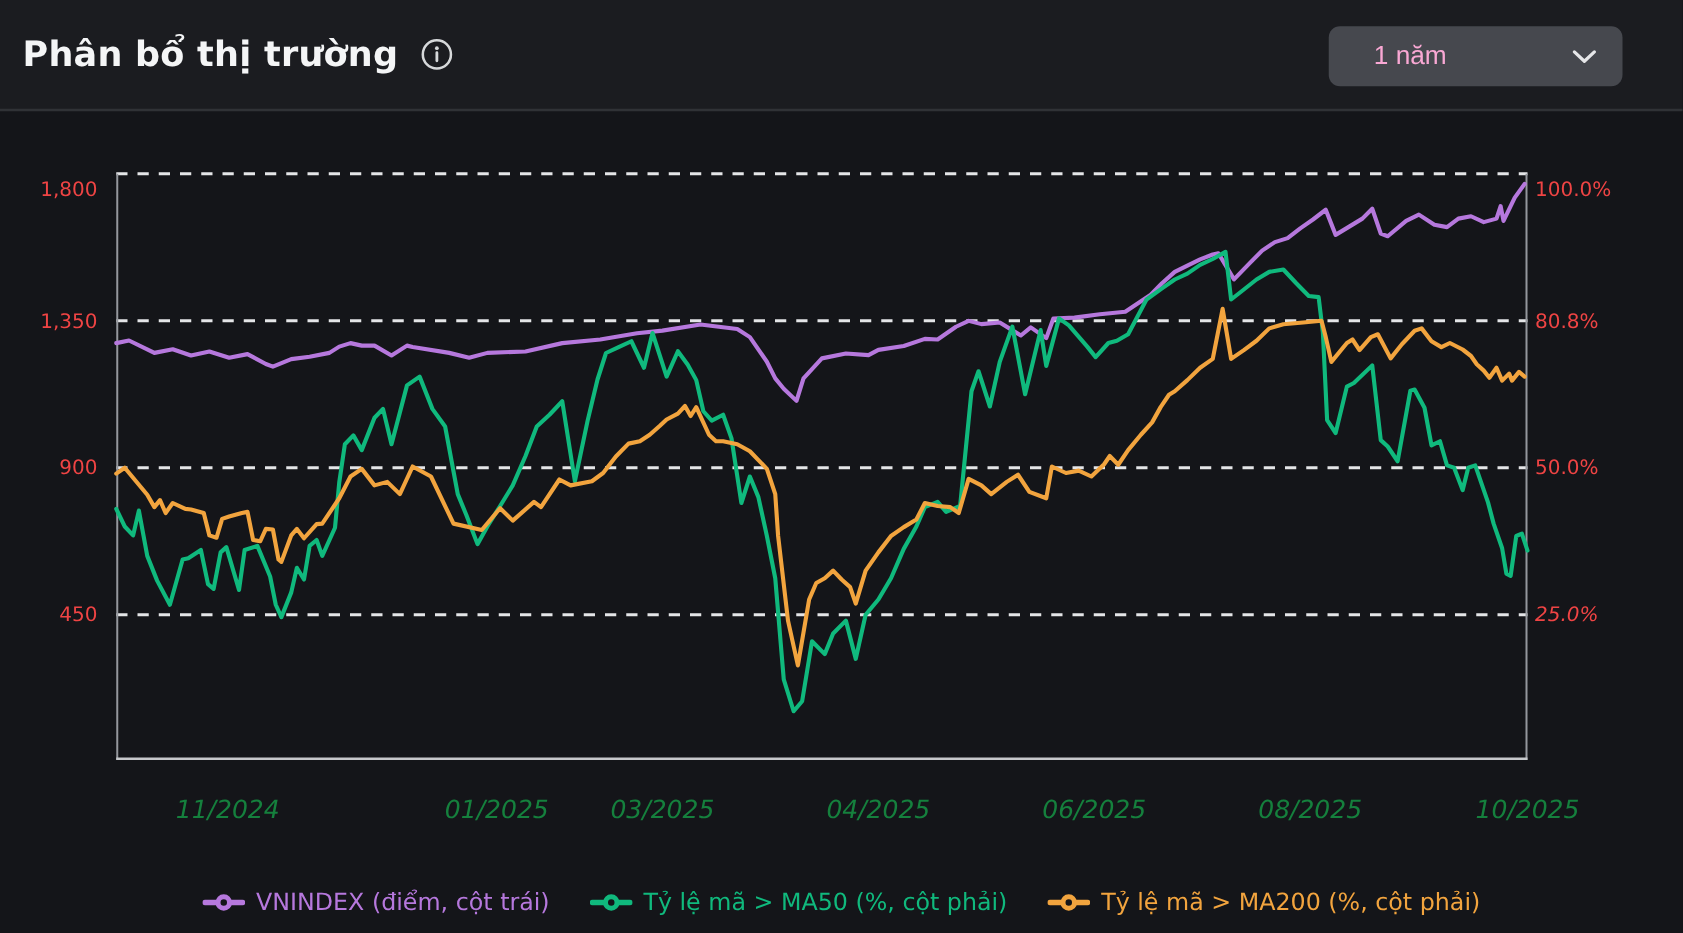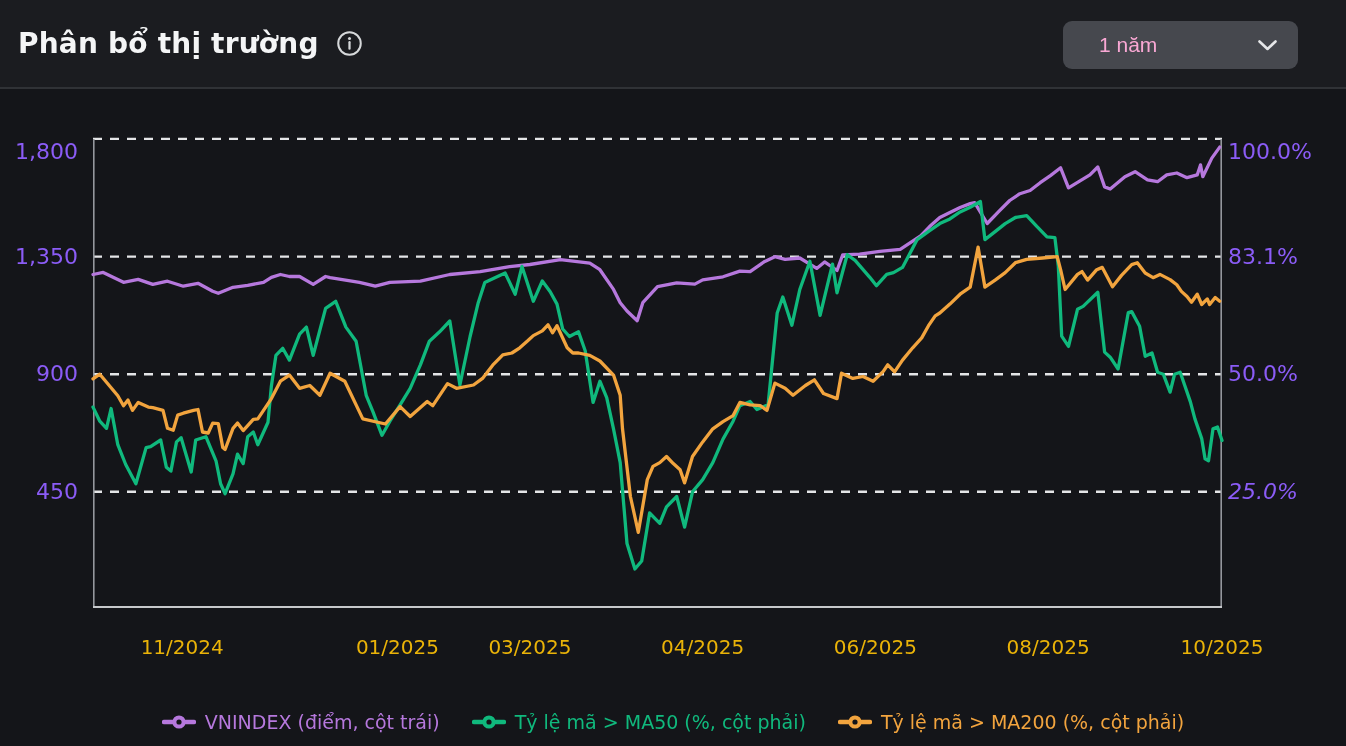--- a/index.html
+++ b/index.html
@@ -23,25 +23,25 @@
   }
   .dropdown .dd-label{font-size:21px;color:#f9a8d4}
   .chart-svg{position:absolute;left:93px;top:138px;overflow:visible;cursor:crosshair}
   .grid{stroke:#e4e5e7;stroke-width:2.4;stroke-dasharray:9 8}
   .axisline{stroke:#94979d;stroke-width:1.6}
   .axisline.base{stroke:#c6c8cb;stroke-width:2}
   .yaxis-left{position:absolute;left:0;top:138px;width:80px;height:470px}
   .yaxis-left .tick{right:2px;text-align:right;width:78px}
   .yaxis-right{position:absolute;left:1228px;top:138px;width:116px;height:470px}
   .yaxis-right .tick{left:0;text-align:left;width:112px}
-  .tick{position:absolute;font-size:22px;color:#8b5cf6;line-height:28px;height:28px}
+  .tick{position:absolute;font-size:16px;color:#ef4444;line-height:28px;height:28px}
   .xaxis{position:absolute;left:93px;top:631px;width:1129px;height:32px}
   .xtick{
     position:absolute;top:0;transform:translateX(-50%);
-    font-size:20px;color:#eab308;line-height:32px;white-space:nowrap;
+    font-size:20px;color:#15803d;line-height:32px;white-space:nowrap;font-style:italic;
   }
   .legend{
     position:absolute;left:0;top:691px;width:1346px;height:42px;
     display:flex;justify-content:center;align-items:flex-end;gap:32px;
   }
   .legend-item{display:flex;align-items:center;gap:9px;font-size:19px;cursor:pointer;white-space:nowrap}
 </style>
 </head>
 <body>
 
@@ -78,21 +78,21 @@
   </svg>
 
 <div class="yaxis-left" id="yl">
     <div class="tick" style="top: 0.0456062px;">1,800</div>
     <div class="tick" style="top: 104.676px;">1,350</div>
     <div class="tick" style="top: 222.307px;">900</div>
     <div class="tick" style="top: 339.938px;">450</div>
   </div>
 <div class="yaxis-right" id="yr">
     <div class="tick" style="top: -0.059059px;">100.0%</div>
-    <div class="tick" style="top: 104.559px;">83.1%</div>
+    <div class="tick" style="top: 104.559px;">80.8%</div>
     <div class="tick" style="top: 222.176px;">50.0%</div>
     <div class="tick" style="top: 339.794px; font-style: italic;">25.0%</div>
   </div>
 <div class="xaxis" id="xa">
     <div class="xtick" style="left: 7.9%;">11/2024</div>
     <div class="xtick" style="left: 23.6%; margin-left: 38px;">01/2025</div>
     <div class="xtick" style="left: 38.7%;">03/2025</div>
     <div class="xtick" style="left: 54%;">04/2025</div>
     <div class="xtick" style="left: 69.3%;">06/2025</div>
     <div class="xtick" style="left: 84.6%;">08/2025</div>

